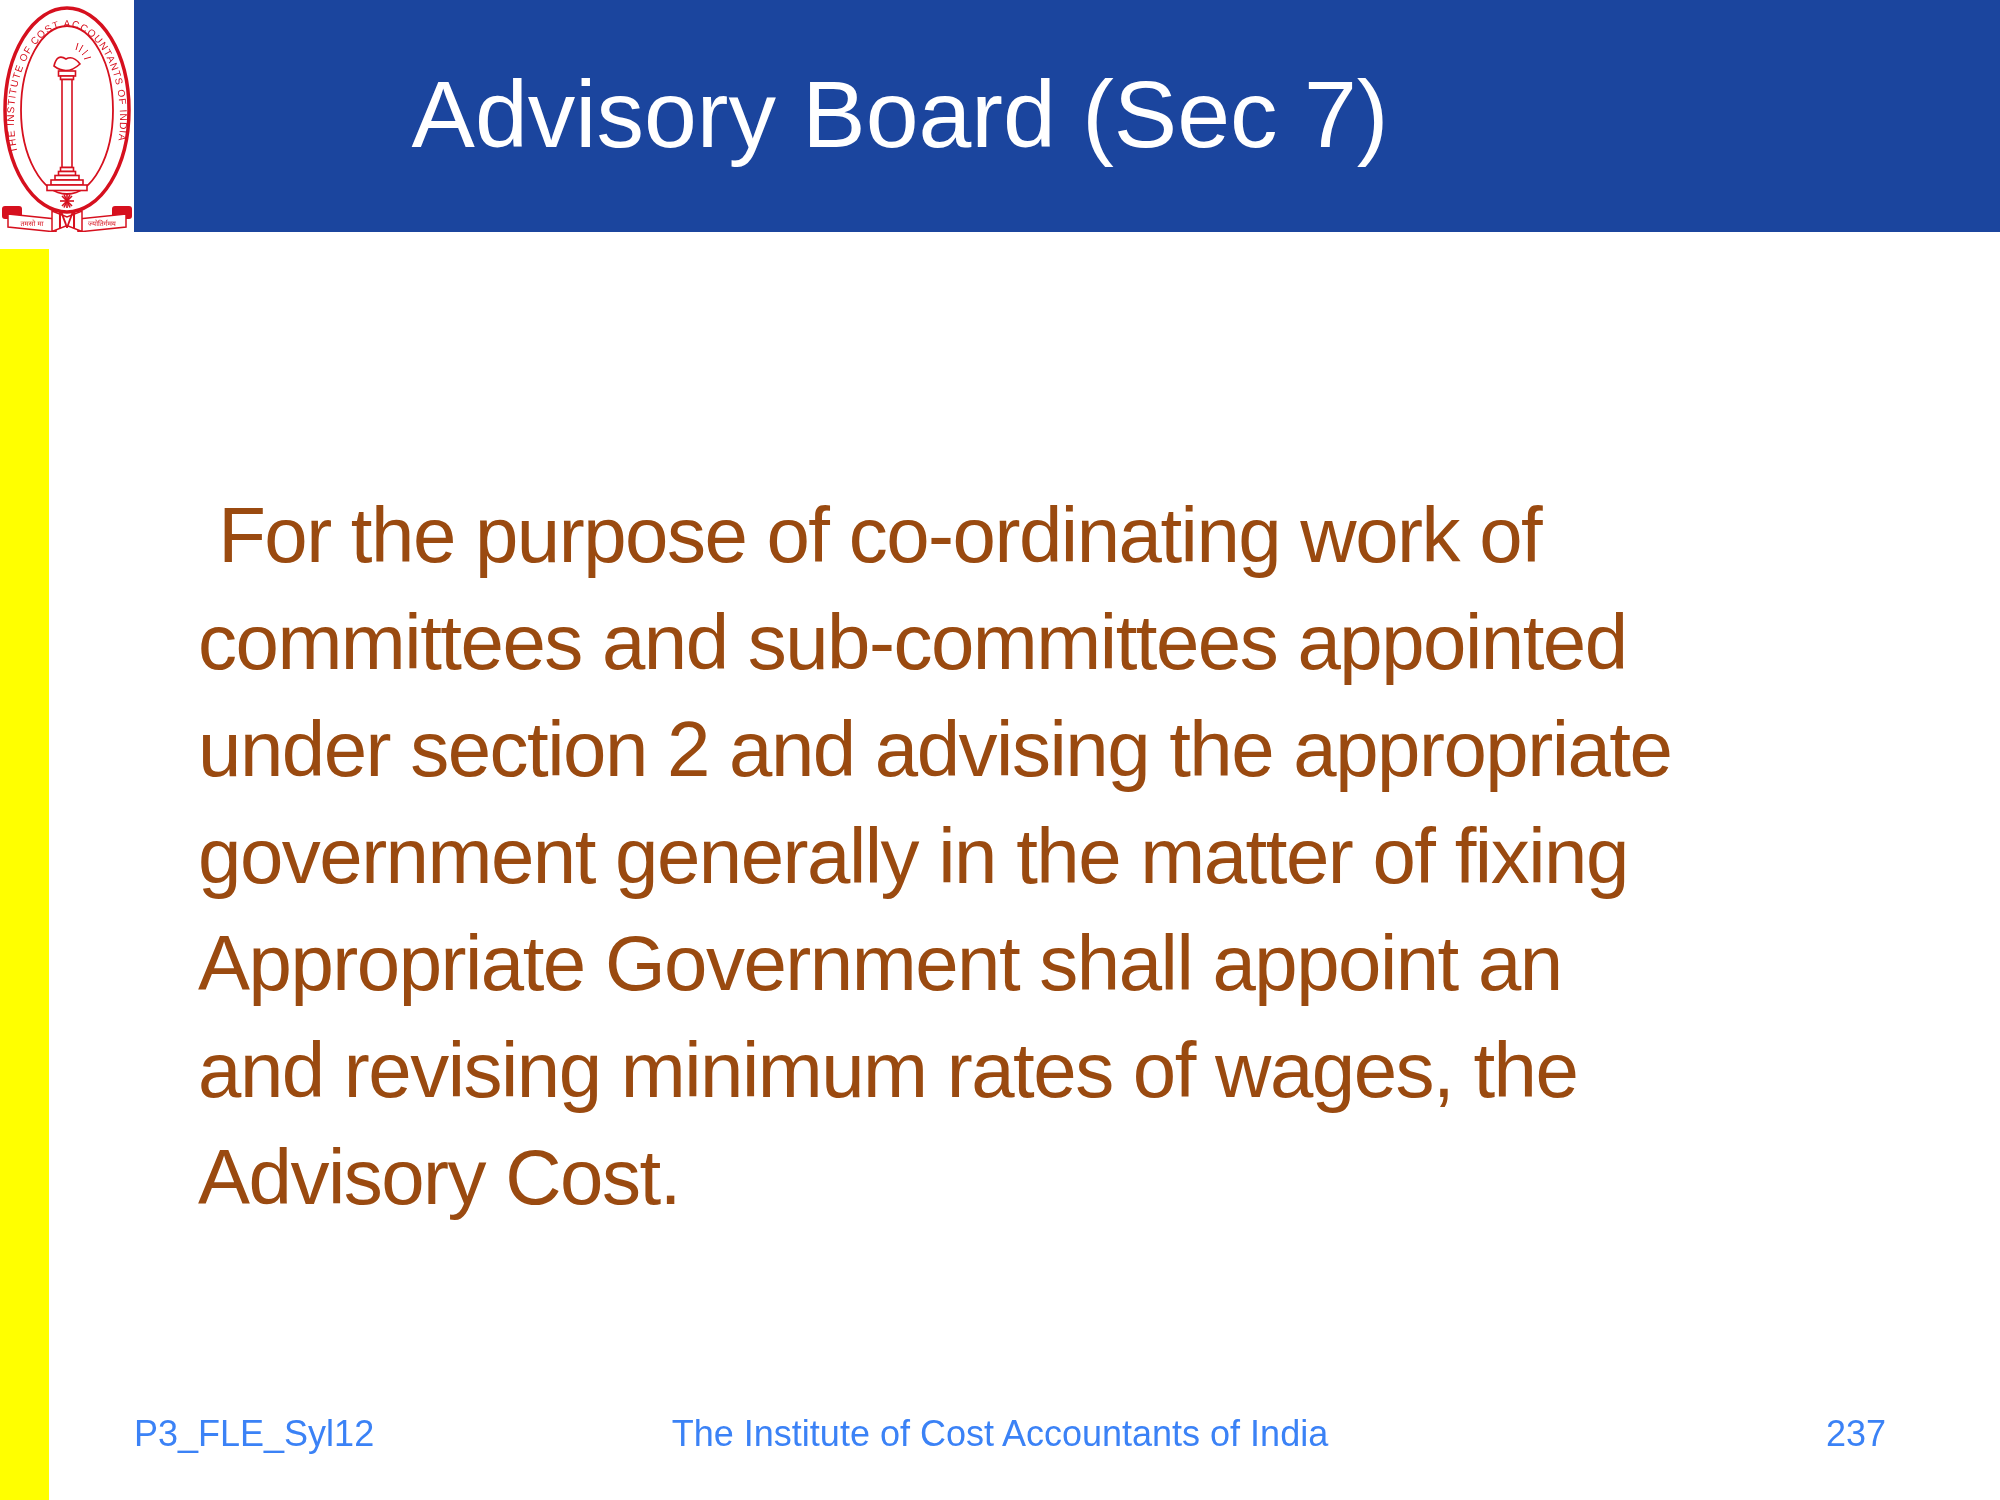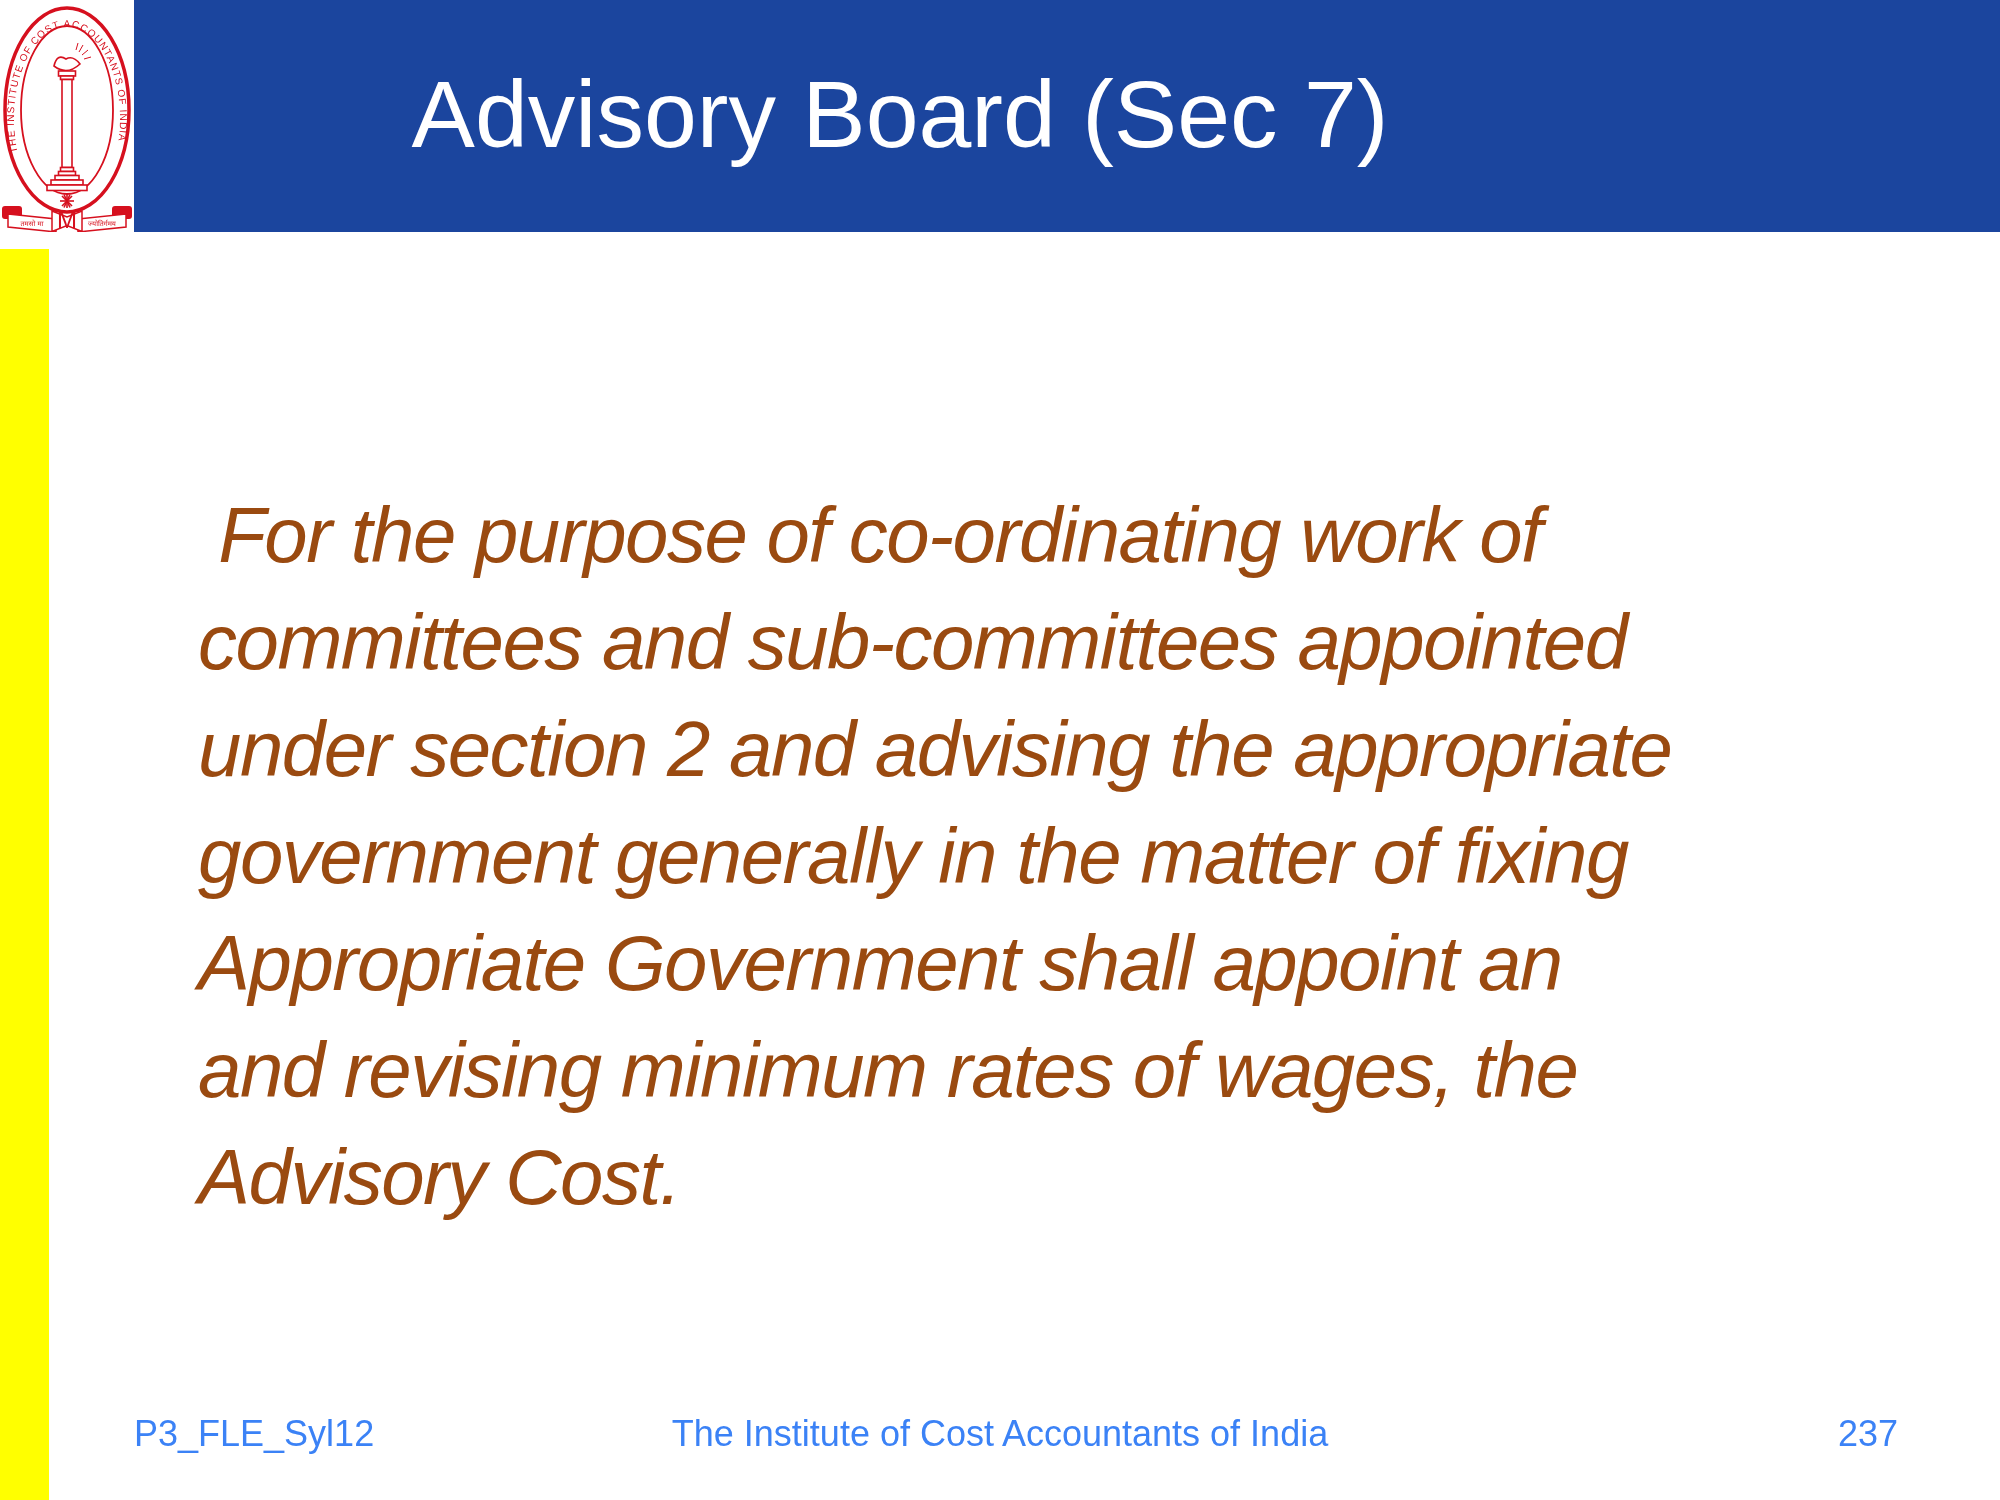--- a/index.html
+++ b/index.html
@@ -52,36 +52,35 @@
 
   
   .body-text {
     position: absolute;
     left: 198px; top: 482px;
     width: 1700px;
     color: #9A4A10;
     font-size: 78px;
     line-height: 107px;
     letter-spacing: -1.5px;
-    font-style: italic;
   }
   .body-line { white-space: pre; }
 
   
   .footer-left, .footer-center, .footer-page {
     position: absolute;
     top: 1414px;
     color: #3b82f6;
     font-size: 36px;
     line-height: 40px;
     white-space: pre;
   }
   .footer-left  { left: 134px; }
   .footer-center{ left: 0; width: 2000px; text-align: center; }
-  .footer-page  { right: 102px; text-align: right; }
+  .footer-page  { right: 114px; text-align: right; }
 </style>
 </head>
 <body>
 
 <div class="slide">
 
   <div class="header-bar">
     <div class="header-blue"></div>
 
     <div class="logo-box">

